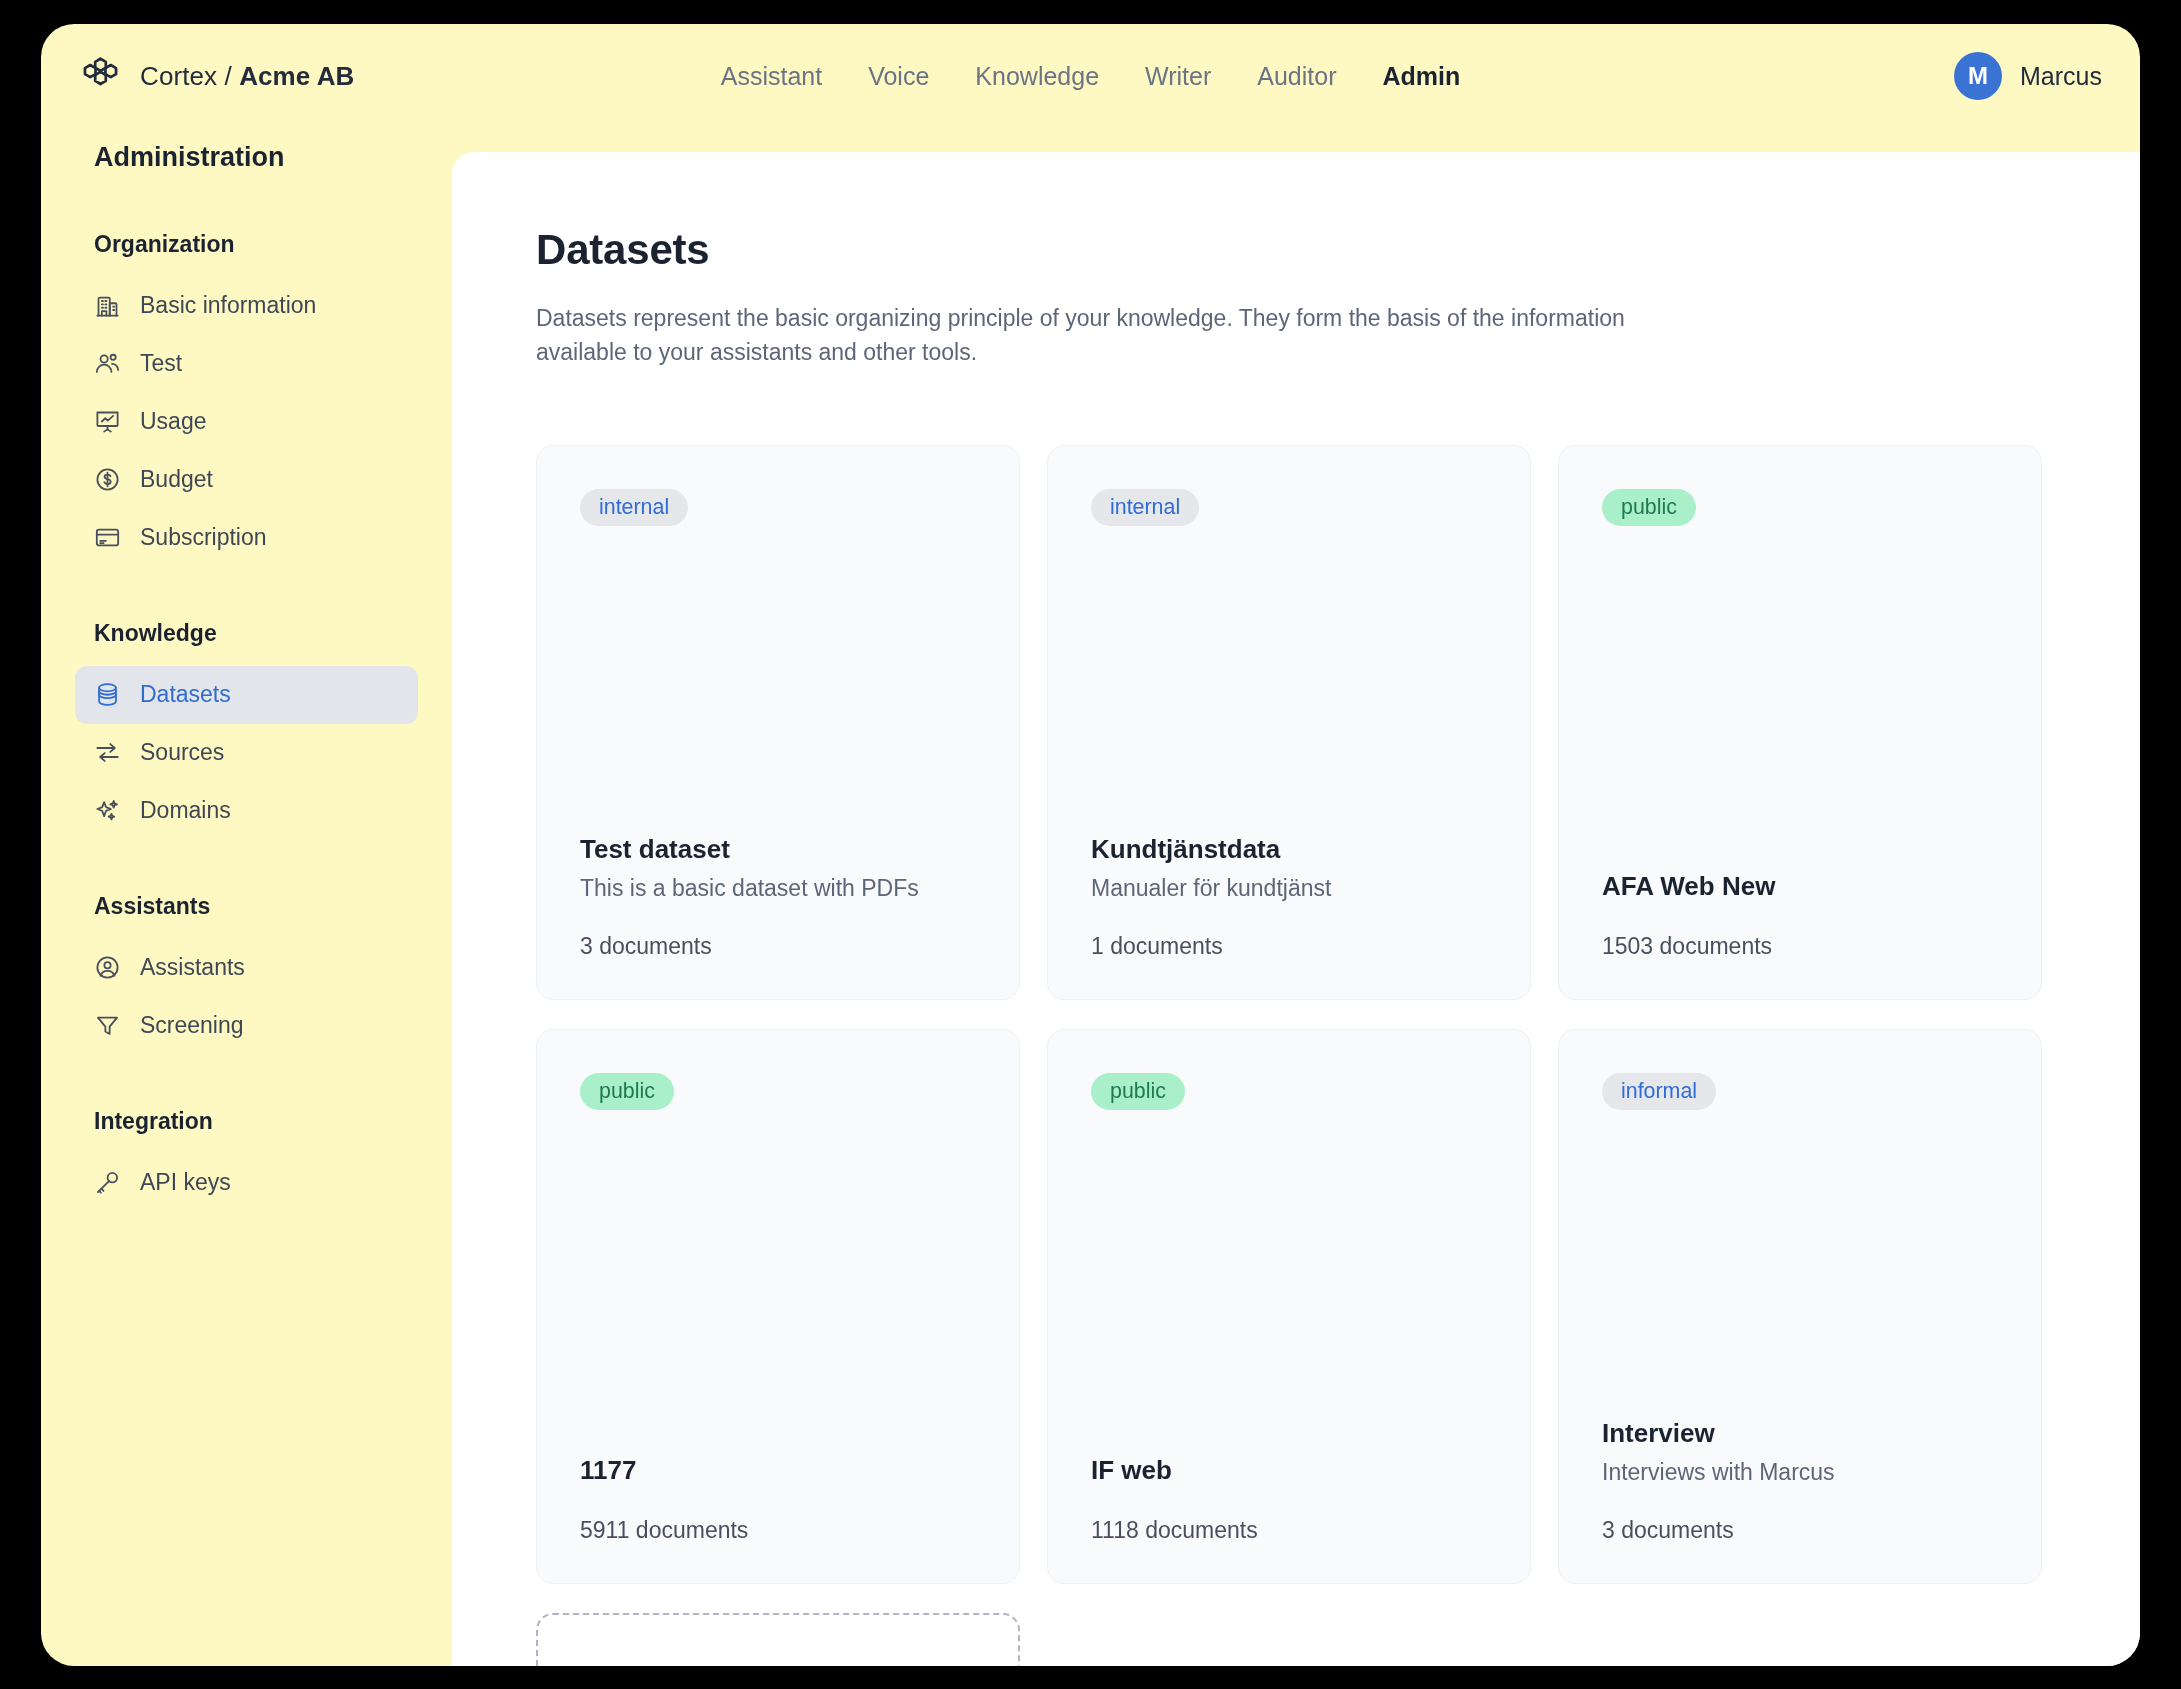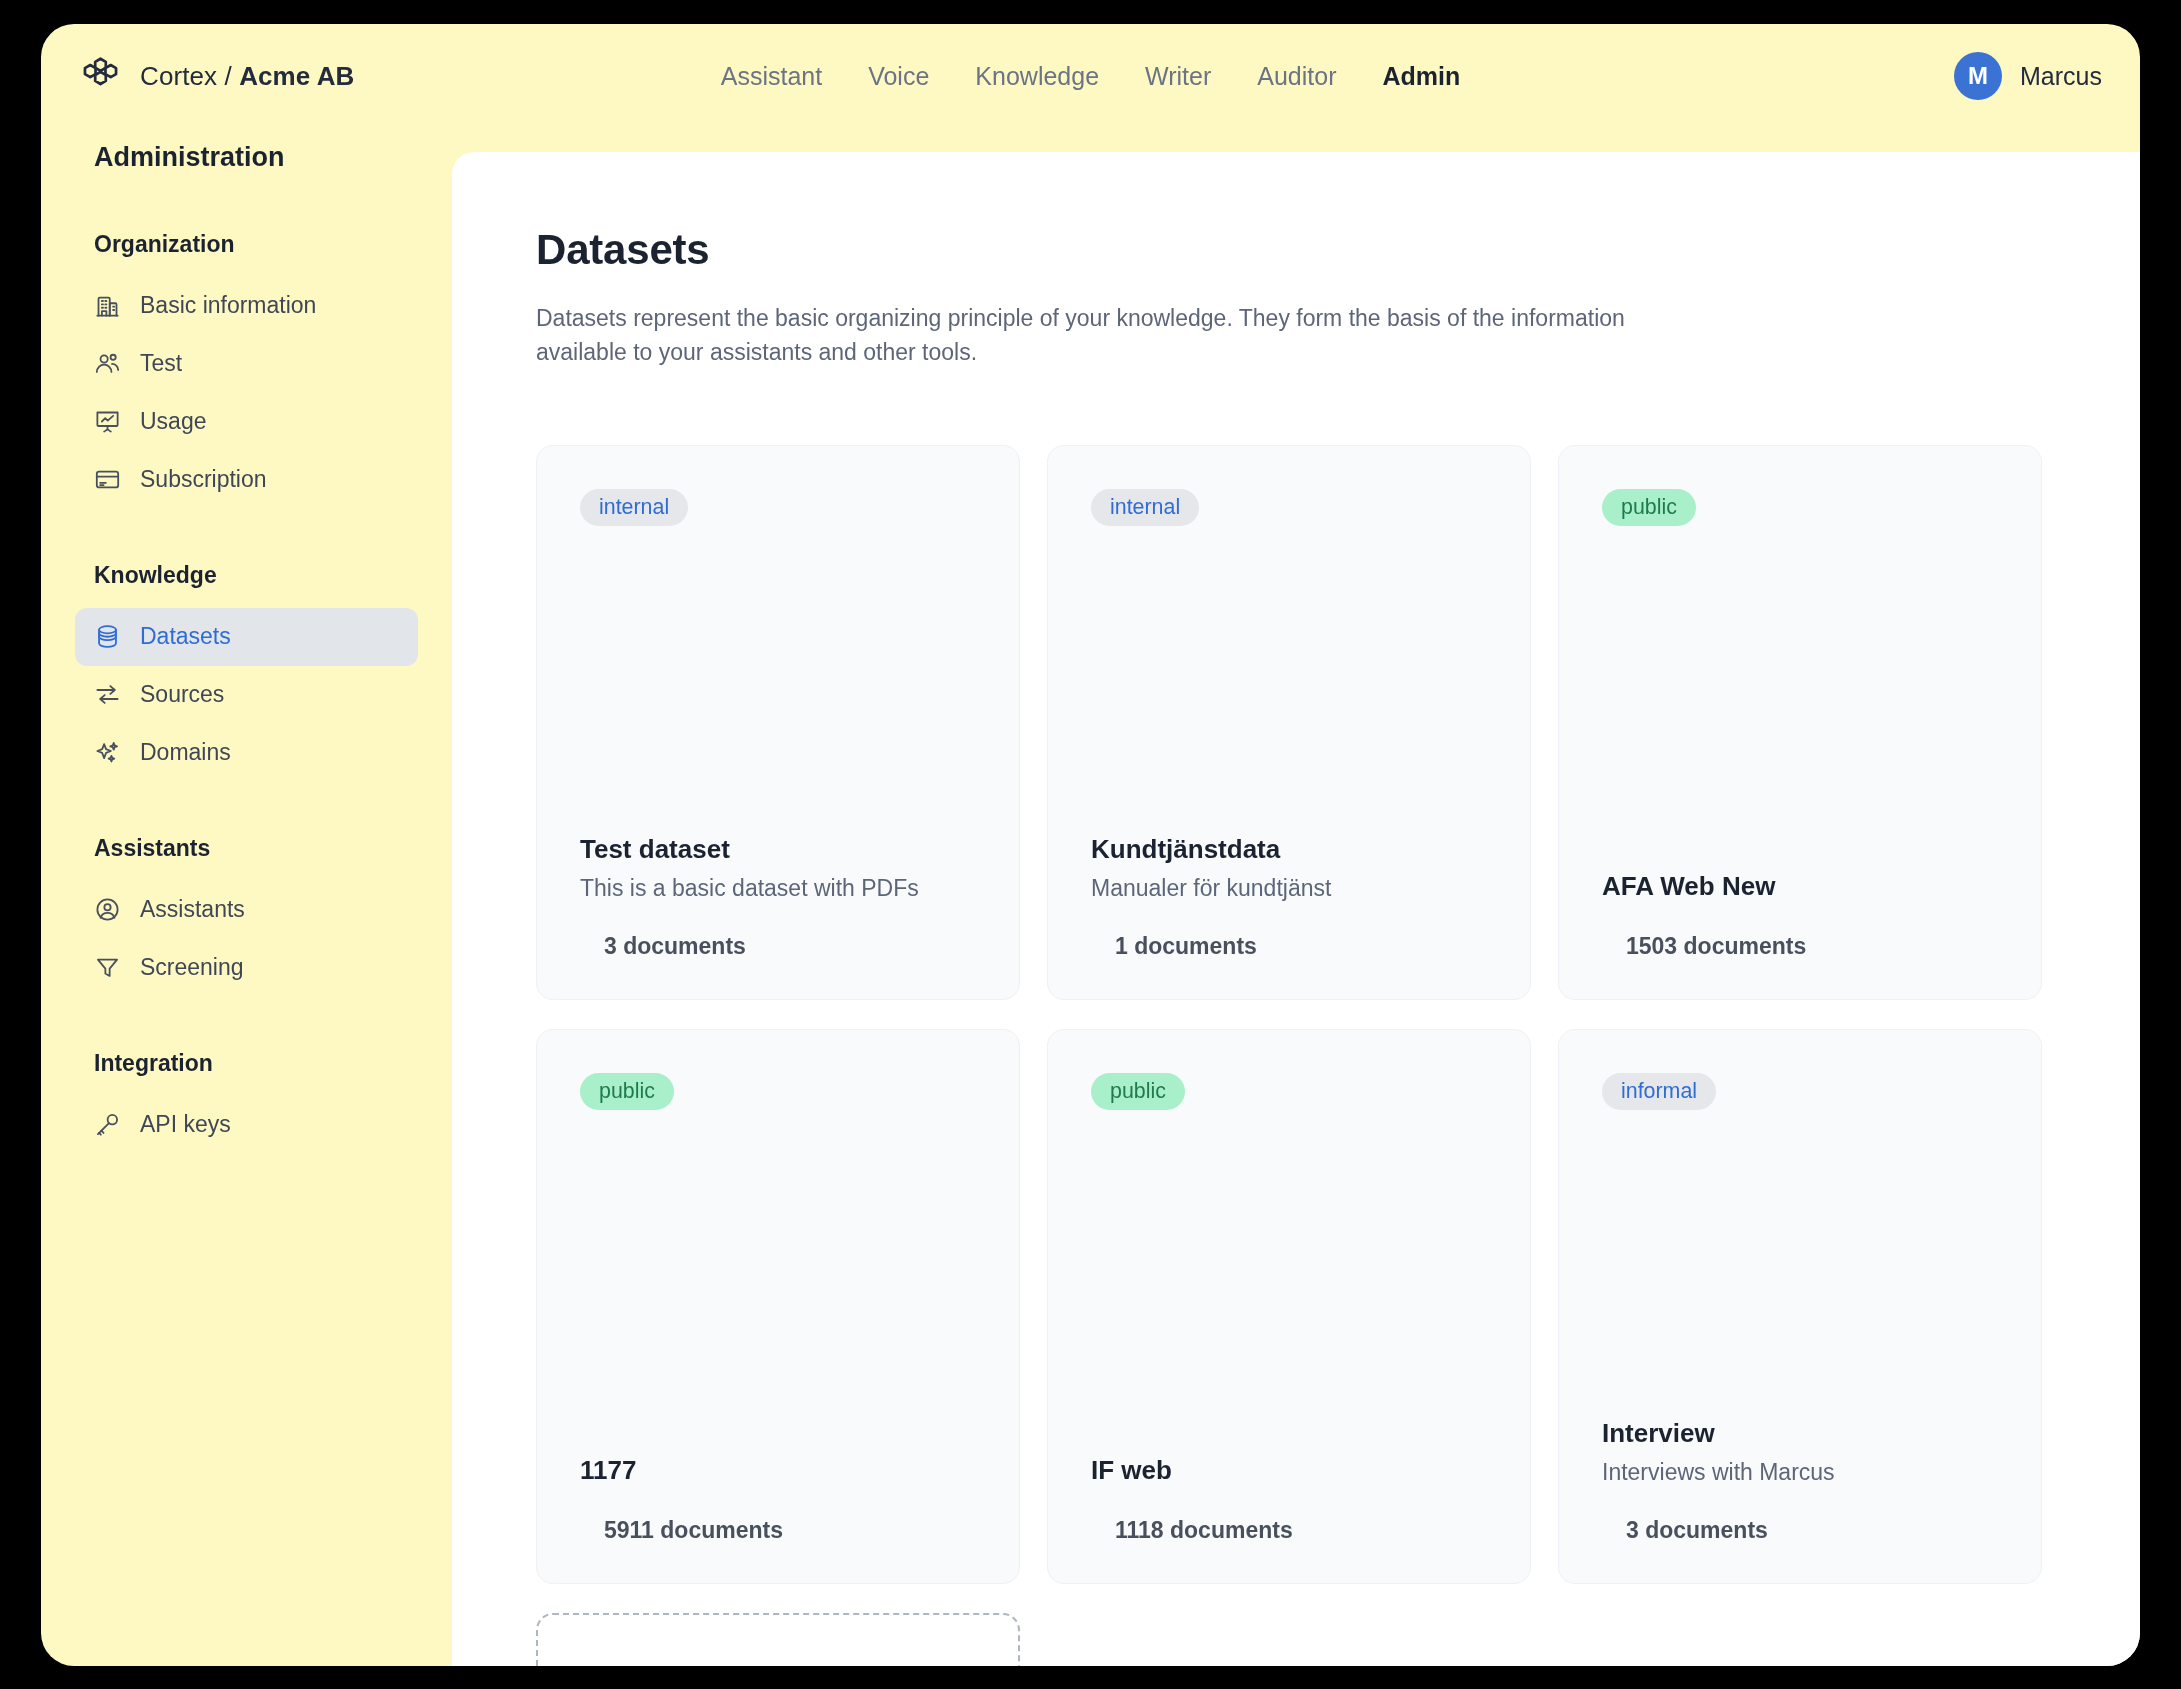--- a/index.html
+++ b/index.html
@@ -184,24 +184,23 @@
     color: #1b2331;
     margin-bottom: 10.3px;
   }
   .card-desc {
     font-size: 23px;
     color: #5d6678;
     margin-bottom: 0;
   }
   .card-count {
     font-size: 23px;
-    font-weight: bold;
+    font-weight: normal;
     color: #49505d;
     margin-top: 31px;
-    margin-left: 24px;
   }
   .card-add {
     border: 2.6px dashed #aeb6c2;
     background: transparent;
     border-radius: 17px;
     height: 555px;
   }
 </style>
 </head>
 <body>
@@ -276,20 +275,30 @@
             <svg class="ico" viewBox="0 0 24 24" fill="none" stroke="currentColor" stroke-width="1.6" stroke-linecap="round" stroke-linejoin="round">
               <path d="M3 4h18v11a1 1 0 0 1-1 1H4a1 1 0 0 1-1-1z"></path>
               <path d="M12 16v3"></path>
                 <path d="M9 21l3-2 3 2"></path>
               <path d="M7 12l3-3 2.2 2.2L17 7"></path>
             </svg>
           </span>
           <span class="lbl">Usage</span>
         </div>
 
+        <div class="side-item">
+          <span>
+            <svg class="ico" viewBox="0 0 24 24" fill="none" stroke="currentColor" stroke-width="1.6" stroke-linecap="round" stroke-linejoin="round">
+              <circle cx="12" cy="12" r="9"></circle>
+              <path d="M14.6 9.1a2.6 2.6 0 0 0-2.6-1.5c-1.5 0-2.6.8-2.6 2s1 1.8 2.6 2.1c1.7.3 2.8.9 2.8 2.2s-1.2 2.1-2.8 2.1a2.8 2.8 0 0 1-2.8-1.7"></path>
+              <path d="M12 6v12"></path>
+            </svg>
+          </span>
+          <span class="lbl">Budget</span>
+        </div>
 
         <div class="side-item">
           <span>
             <svg class="ico" viewBox="0 0 24 24" fill="none" stroke="currentColor" stroke-width="1.6" stroke-linecap="round" stroke-linejoin="round">
               <rect x="2.5" y="5" width="19" height="14" rx="2"></rect>
               <path d="M2.5 9.5h19"></path>
                 <path d="M5.5 15h5"></path>
                 <path d="M5.5 17h3"></path>
             </svg>
           </span>

